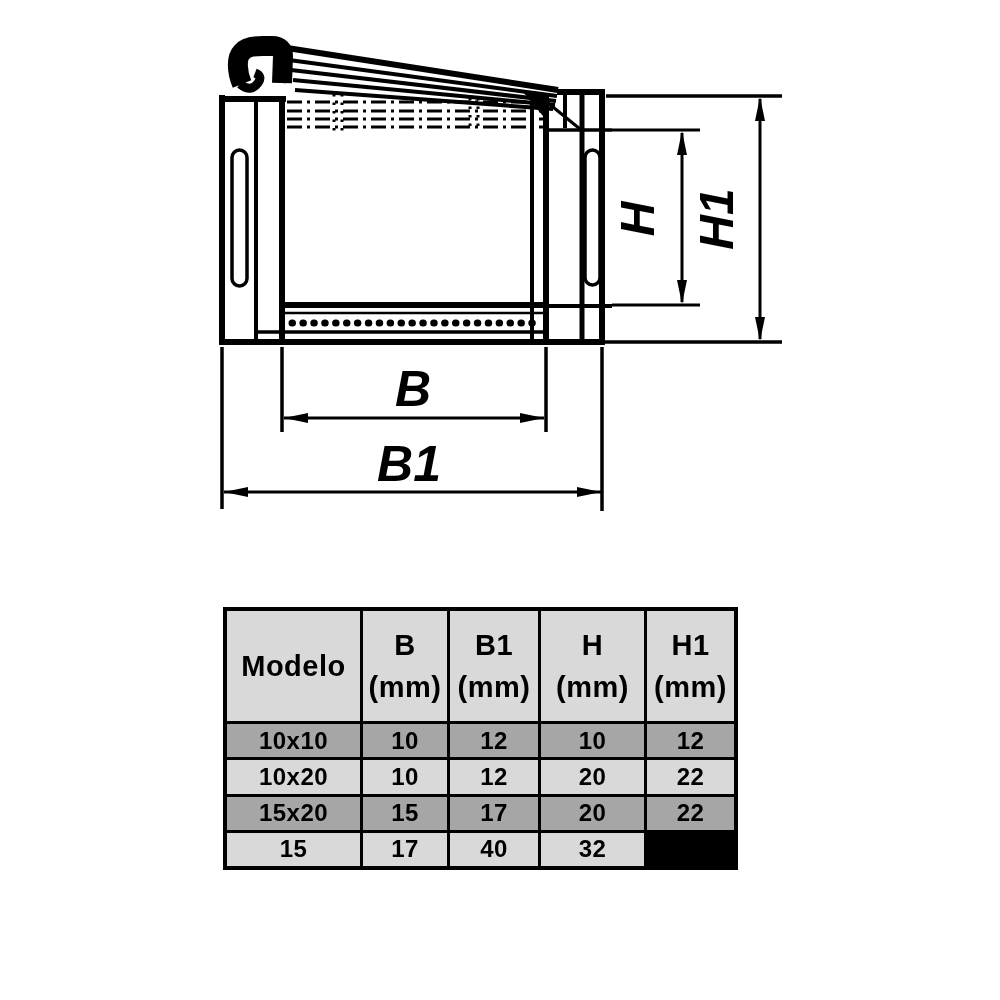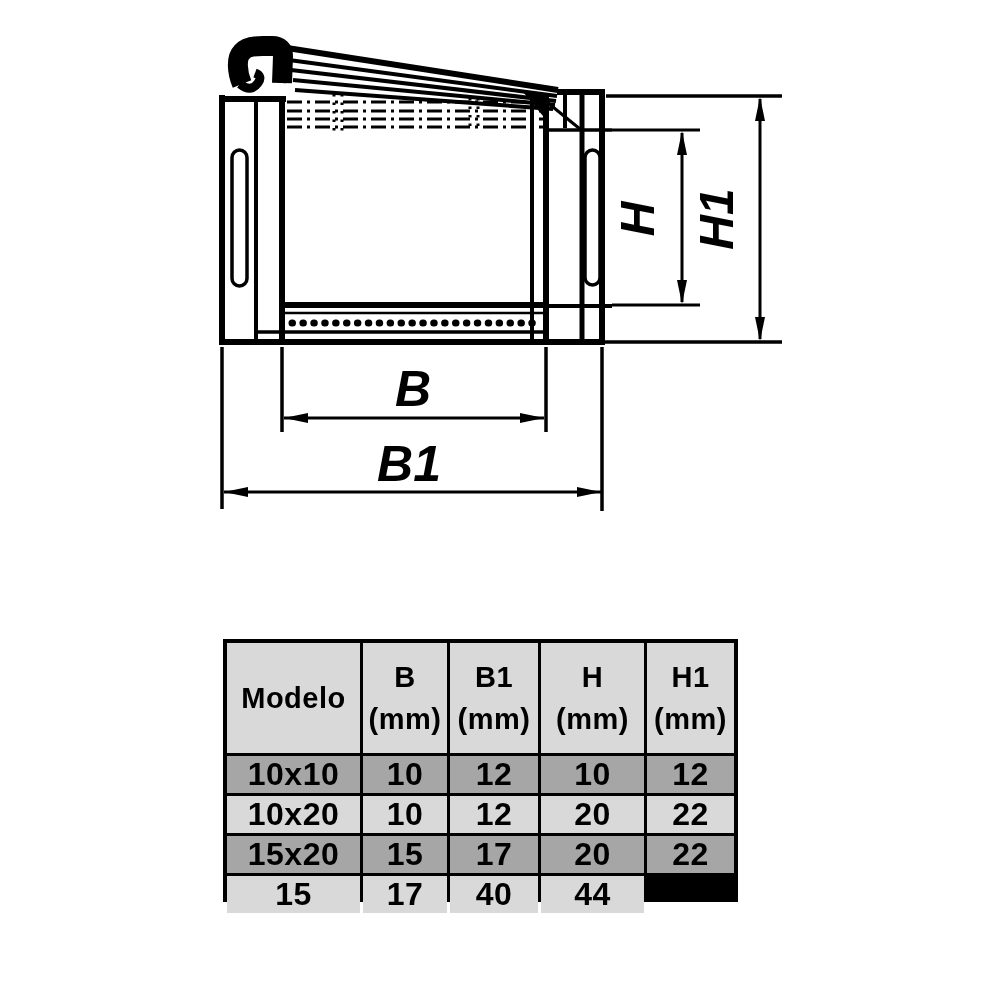--- a/index.html
+++ b/index.html
@@ -11,34 +11,34 @@
   svg.drawing polygon { fill:#000000; stroke:none; }
   .dim-label {
     font-family:"Liberation Sans", sans-serif;
     font-style:italic; font-weight:bold;
     fill:#000000;
   }
   .dim-label.vert { font-size:48px; }
   .dim-label.horiz { font-size:50px; }
 
   .dim-table {
-    position:absolute; left:223px; top:639px;
+    position:absolute; left:223px; top:607px;
     width:515px; height:263px;
     box-sizing:border-box;
     border:4px solid #000;
     background:#000;
     display:grid;
     grid-template-columns:133fr 84fr 88fr 103fr 87fr;
     grid-template-rows:110px repeat(4, 1fr);
     gap:3px;
   }
   .cell {
     background:#d9d9d9;
     display:flex; align-items:center; justify-content:center;
-    font-weight:bold; font-size:32px; color:#000;
+    font-weight:bold; font-size:24px; color:#000;
     letter-spacing:0.5px;
   }
   .cell.head { flex-direction:column; font-size:29px; line-height:42px; }
   .cell.dark { background:#a6a6a6; }
 </style>
 </head>
 <body>
 
 <div class="page">
 
@@ -176,16 +176,16 @@
 
     <div class="cell dark">15x20</div>
     <div class="cell dark">15</div>
     <div class="cell dark">17</div>
     <div class="cell dark">20</div>
     <div class="cell dark">22</div>
 
     <div class="cell">15</div>
     <div class="cell">17</div>
     <div class="cell">40</div>
-    <div class="cell">44</div>
+    <div class="cell">32</div>
   </div>
 
 </div>
 
 </body></html>

